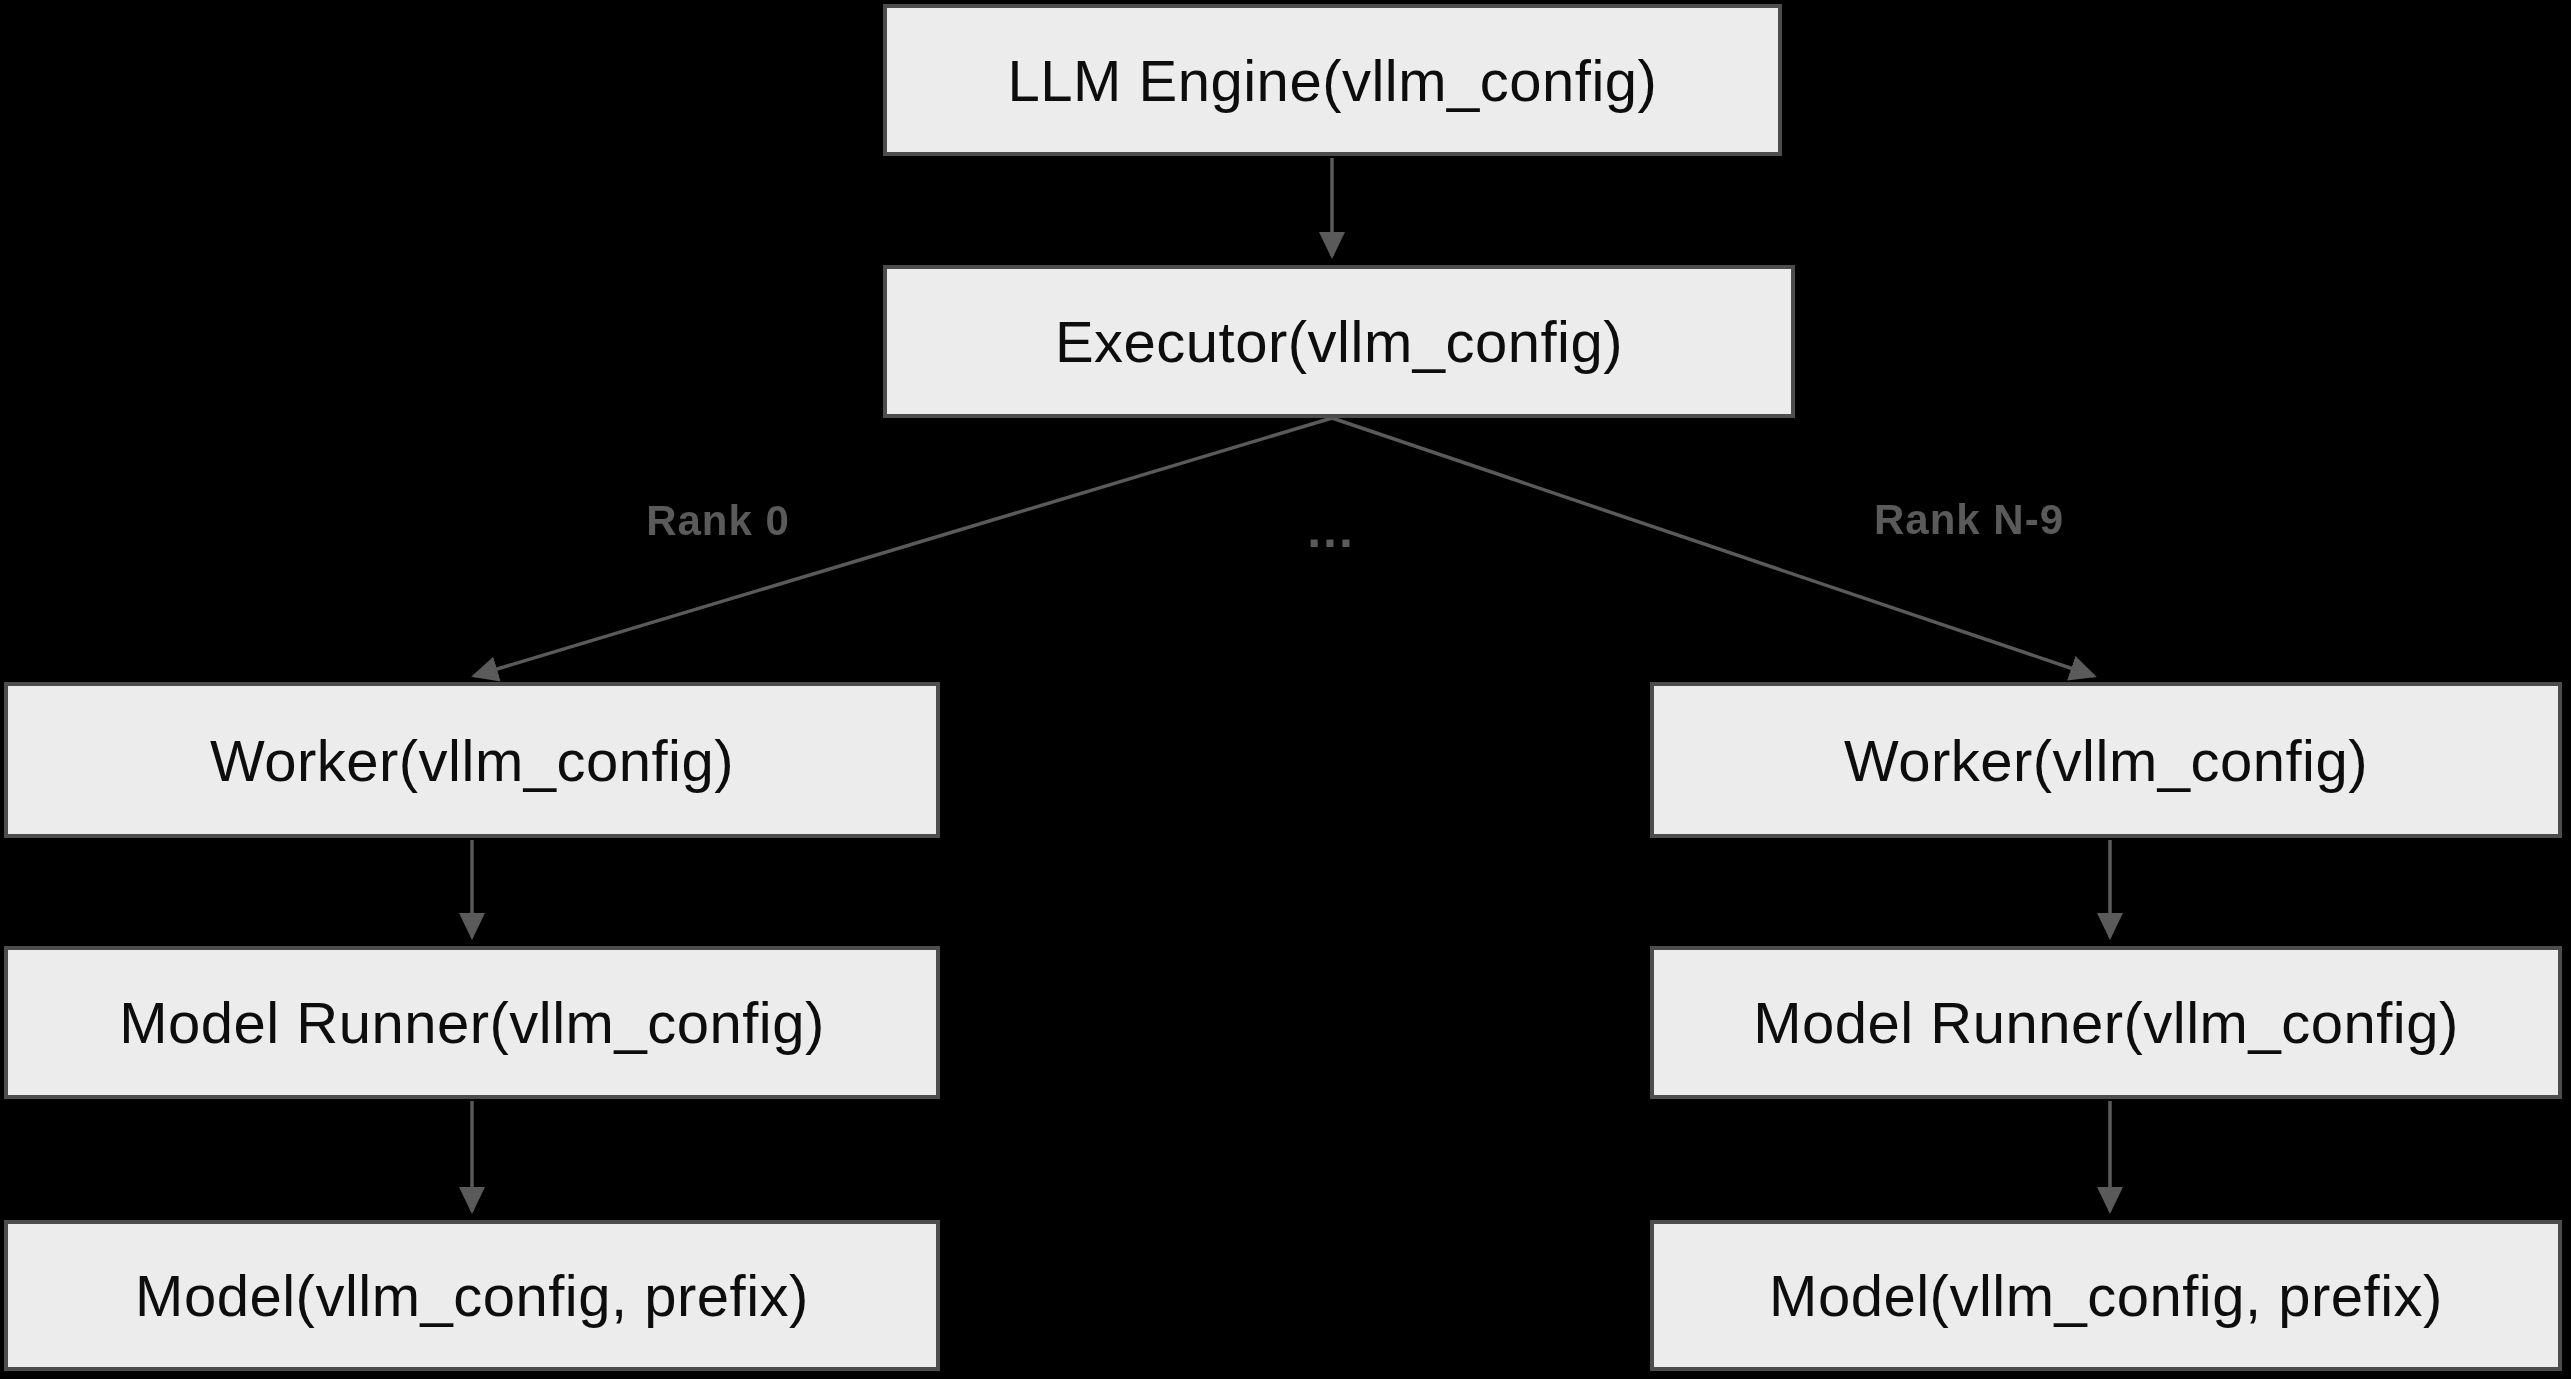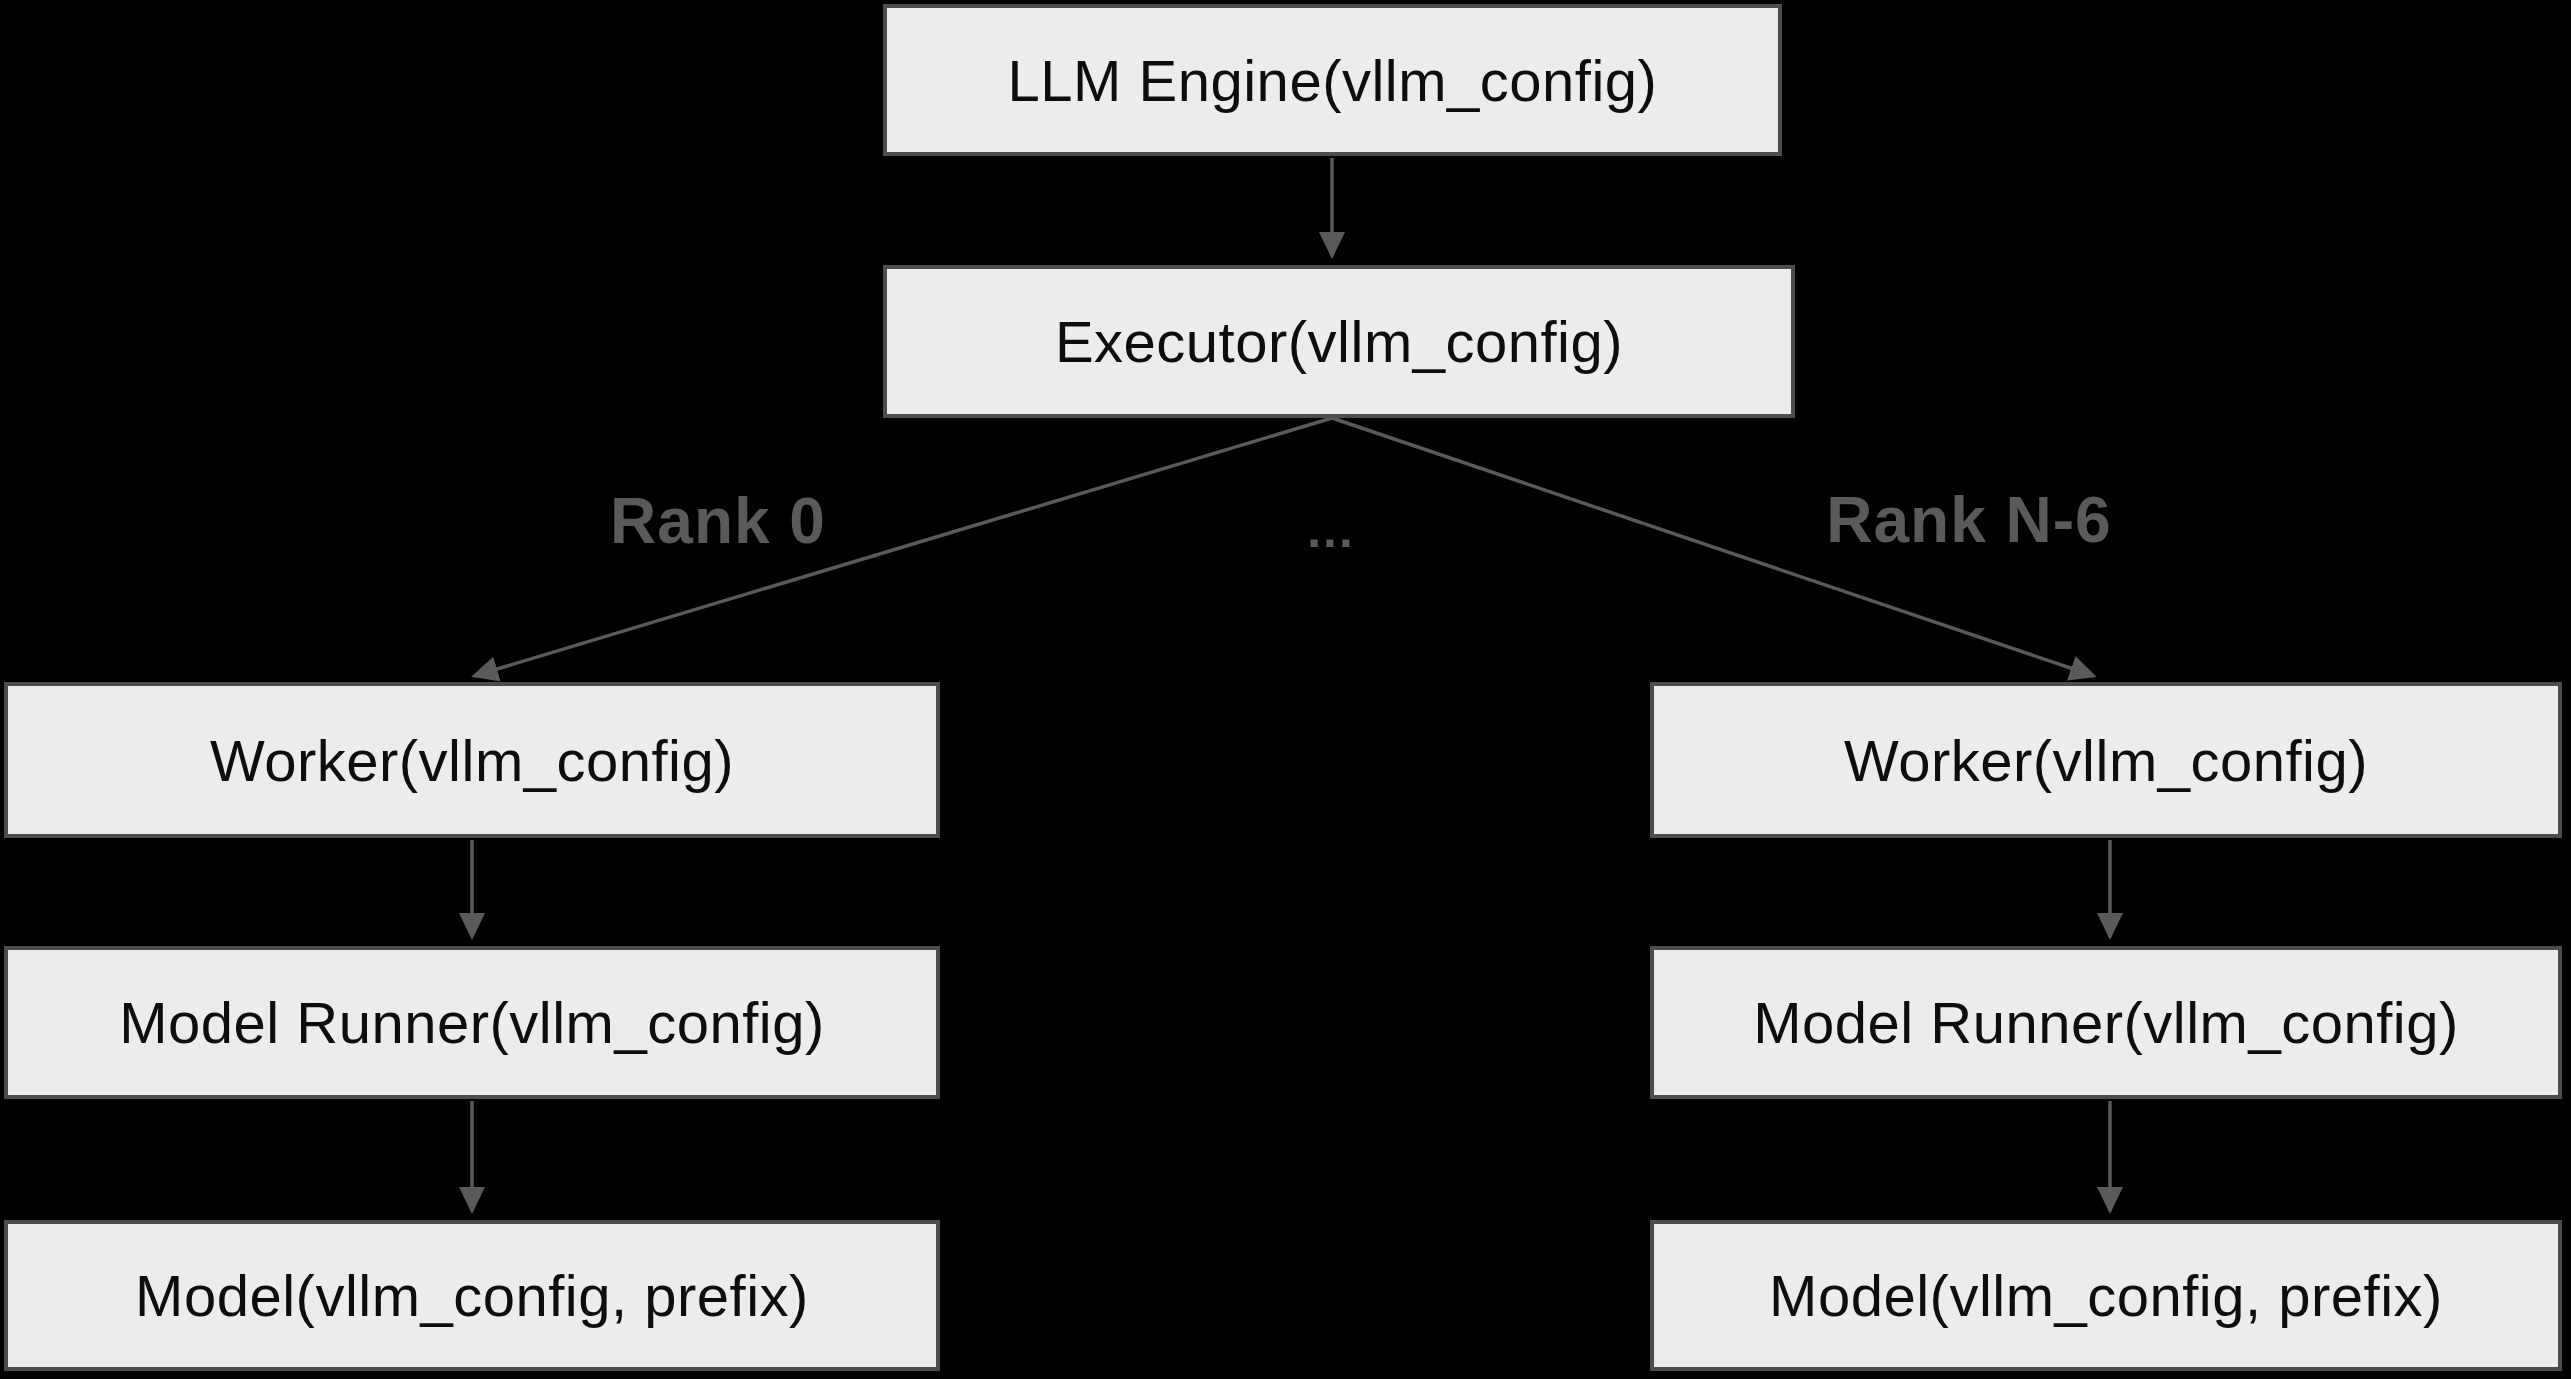--- a/index.html
+++ b/index.html
@@ -36,21 +36,21 @@
   .node-executor {left:883px; top:265px;  width:912px;height:153px;}
   .node-worker-l {left:4px;   top:682px;  width:936px;height:156px;}
   .node-runner-l {left:4px;   top:946px;  width:936px;height:153px;}
   .node-model-l  {left:4px;   top:1220px; width:936px;height:151px;}
   .node-worker-r {left:1650px;top:682px;  width:912px;height:156px;}
   .node-runner-r {left:1650px;top:946px;  width:912px;height:153px;}
   .node-model-r  {left:1650px;top:1220px; width:912px;height:151px;}
   .edge-label{
     position:absolute;transform:translate(-50%,-50%);
     color:var(--edge-label);
-    font-size:64px;font-weight:600;letter-spacing:1px;
+    font-size:42px;font-weight:600;letter-spacing:1px;
     white-space:nowrap;
   }
   .label-rank0   {left:718px; top:521px;}
   .label-ellipsis{left:1331px;top:530px;font-size:50px;letter-spacing:2px;}
   .label-rankn   {left:1969px;top:520px;}
 </style>
 </head>
 <body>
 
 <div class="canvas">
@@ -75,21 +75,21 @@
   </div>
 
   <div class="node node-executor">
     <span>Executor(vllm_config)</span>
   </div>
 
   <div class="edge-label label-rank0">Rank 0</div>
 
   <div class="edge-label label-ellipsis">...</div>
 
-  <div class="edge-label label-rankn">Rank N-6</div>
+  <div class="edge-label label-rankn">Rank N-9</div>
 
   <div class="node node-worker-l">
     <span>Worker(vllm_config)</span>
   </div>
 
   <div class="node node-runner-l">
     <span>Model Runner(vllm_config)</span>
   </div>
 
   <div class="node node-model-l">

